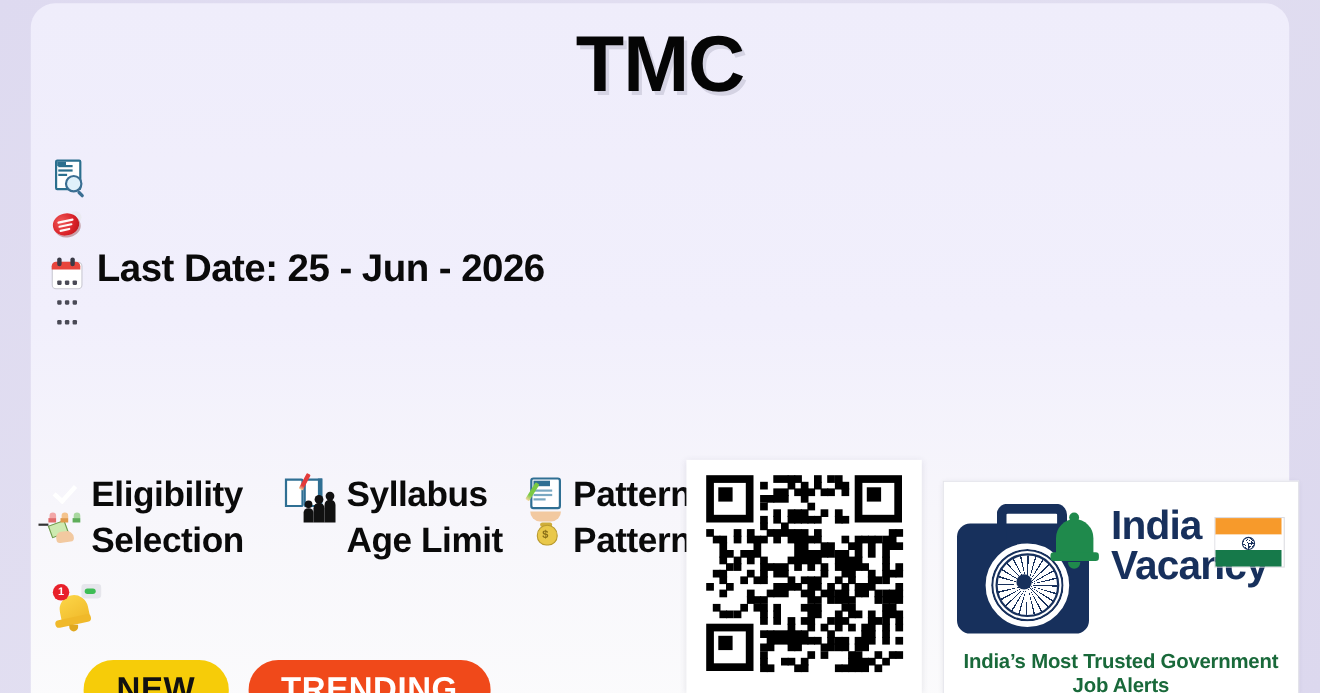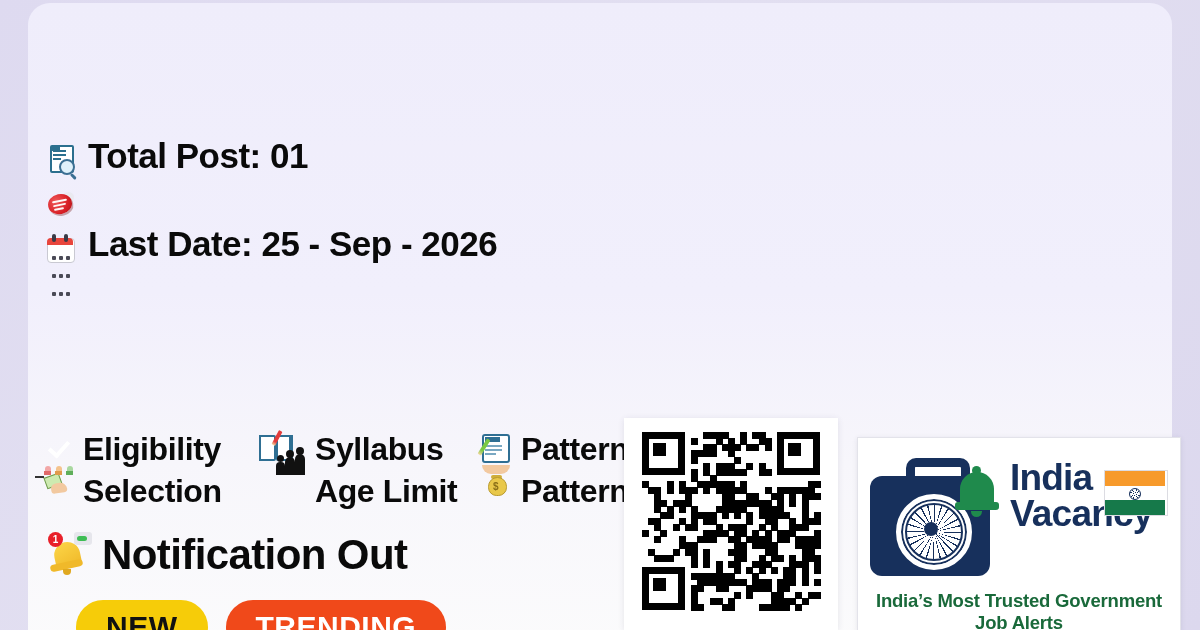--- a/index.html
+++ b/index.html
@@ -333,36 +333,36 @@
     position: absolute; left: 0; top: 152px; width: 322px; text-align: center;
     font-size: 18.5px; font-weight: 700; color: #19693a; letter-spacing: -0.2px;
   }
 </style>
 </head>
 <body>
 
 <div id="poster">
   <div class="card">
 
+    <div class="title">TMC</div>
 
     <div class="details">
 
       <div class="detail-row">
         <span class="detail-icon">
           <span class="ico-doc">
             <span class="sheet"></span>
               <span class="hdr"></span>
             <span class="bar b1"></span>
               <span class="bar b2"></span>
               <span class="bar b3"></span>
             <span class="lens"></span>
               <span class="handle"></span>
           </span>
         </span>
-        <span class="detail-text">Total Post: 01</span>
       </div>
 
       <div class="detail-row">
         <span class="detail-icon">
           <span class="ico-stamp">
             <span class="shine"></span>
               <span class="disc"></span>
             <span class="ln l1"></span>
               <span class="ln l2"></span>
               <span class="ln l3"></span>
@@ -377,21 +377,21 @@
               <span class="top"></span>
             <span class="ring r1"></span>
               <span class="ring r2"></span>
             <span class="dots">
               <span class="dot"></span><span class="dot"></span><span class="dot"></span>
               <span class="dot"></span><span class="dot"></span><span class="dot"></span>
               <span class="dot"></span><span class="dot"></span><span class="dot"></span>
             </span>
           </span>
         </span>
-        <span class="detail-text">Last Date: 25 - Sep - 2026</span>
+        <span class="detail-text">Last Date: 25 - Jun - 2026</span>
       </div>
 
     </div>
 
     <div class="features">
       <div class="feat-row">
         <span class="feat-item" style="width:232px;">
           <span class="feat-icon"><span class="ico-check"></span></span>
           <span class="feat-label">Eligibility</span>
         </span>
@@ -448,21 +448,20 @@
     </div>
 
     <div class="notif">
       <span class="ico-bell">
         <span class="bell"></span>
           <span class="lip"></span>
           <span class="clap"></span>
         <span class="chat"></span>
         <span class="badge">1</span>
       </span>
-      <span class="notif-label">Notification Out</span>
     </div>
 
     <div class="badges">
       <span class="badge-pill badge-new">NEW</span>
       <span class="badge-pill badge-trend">TRENDING</span>
     </div>
 
   </div>
 
   <div class="qr-card">

